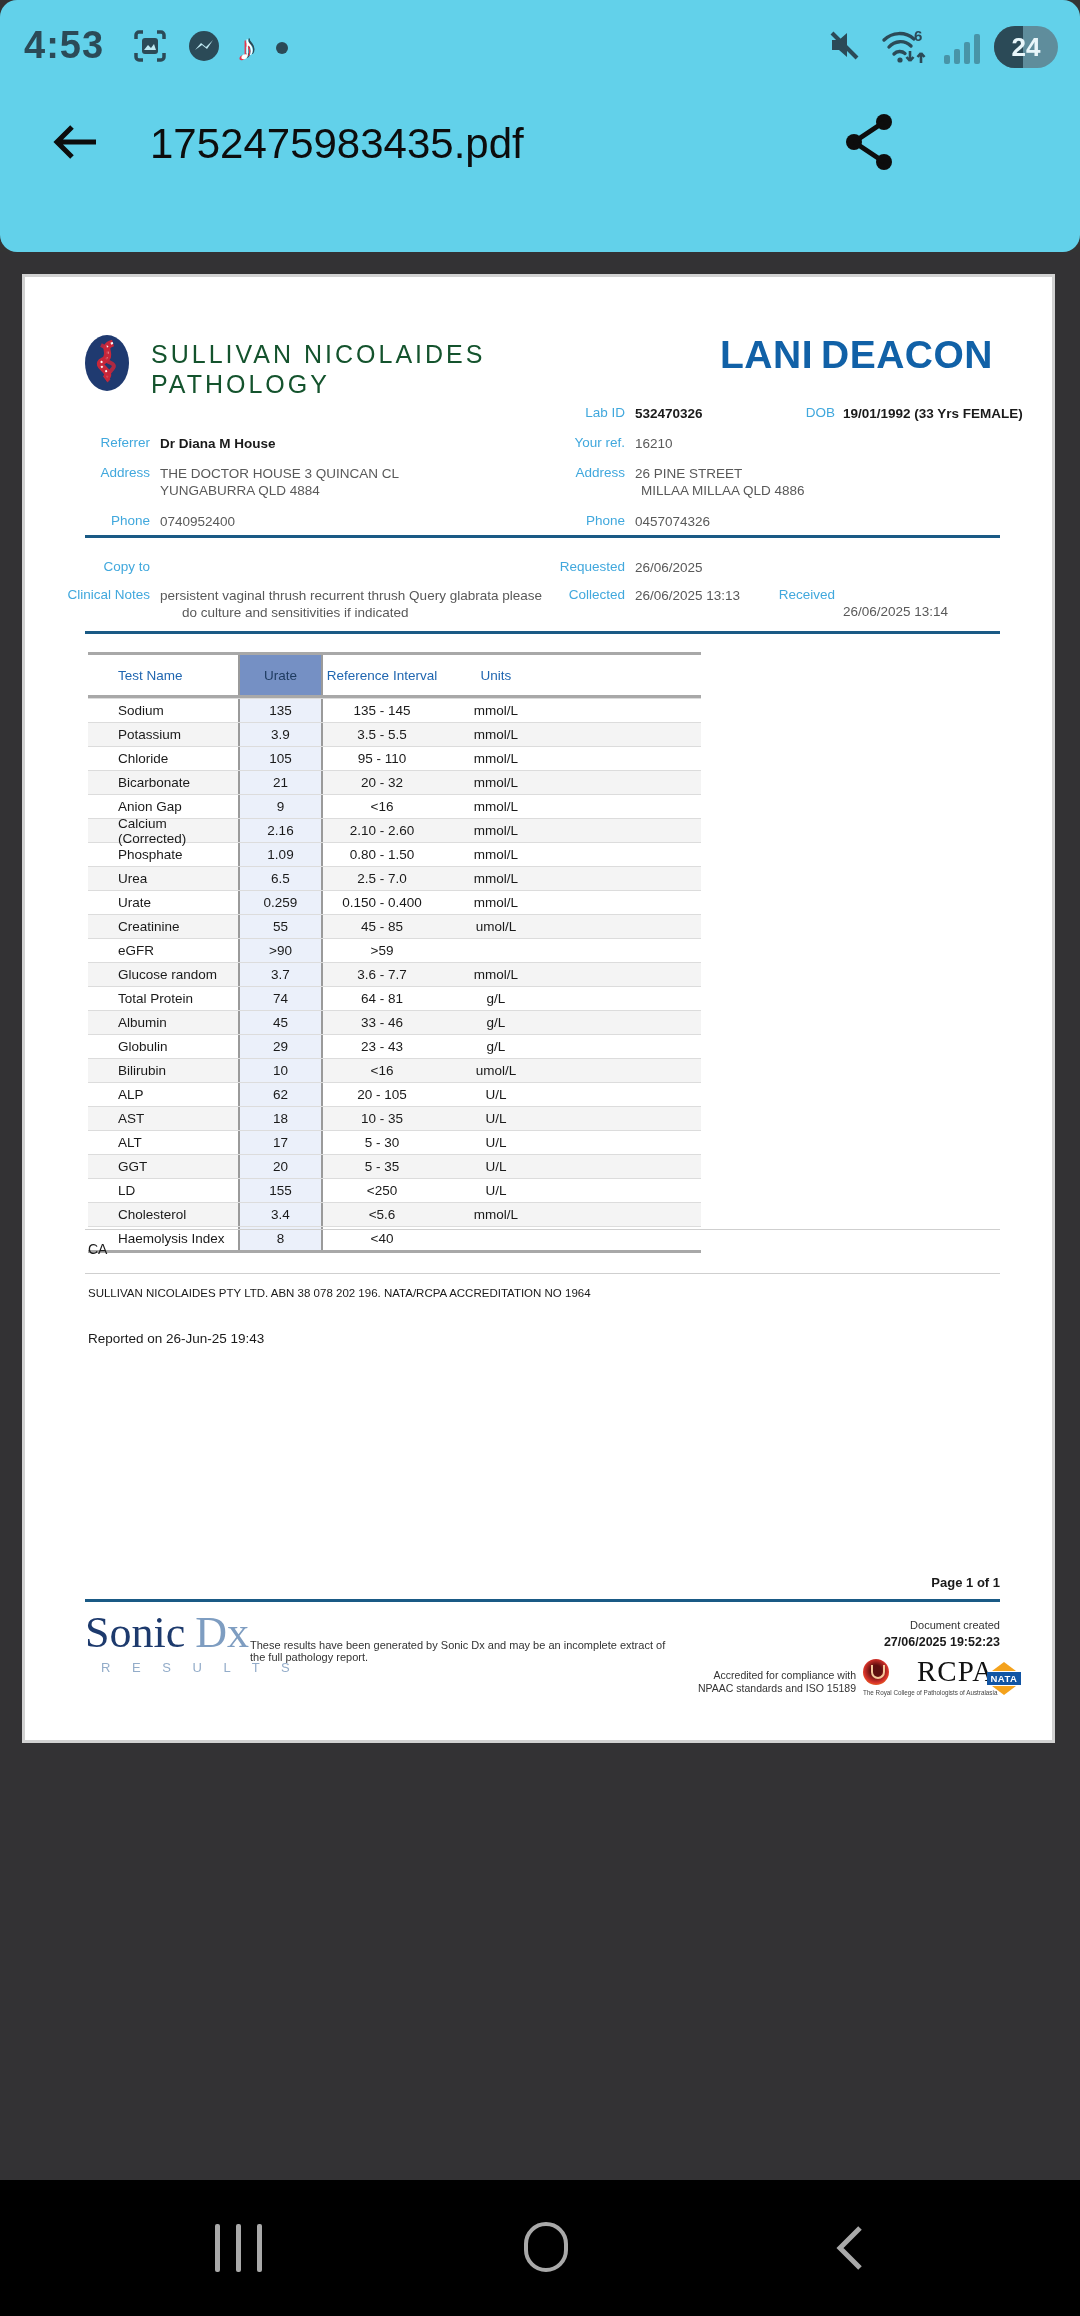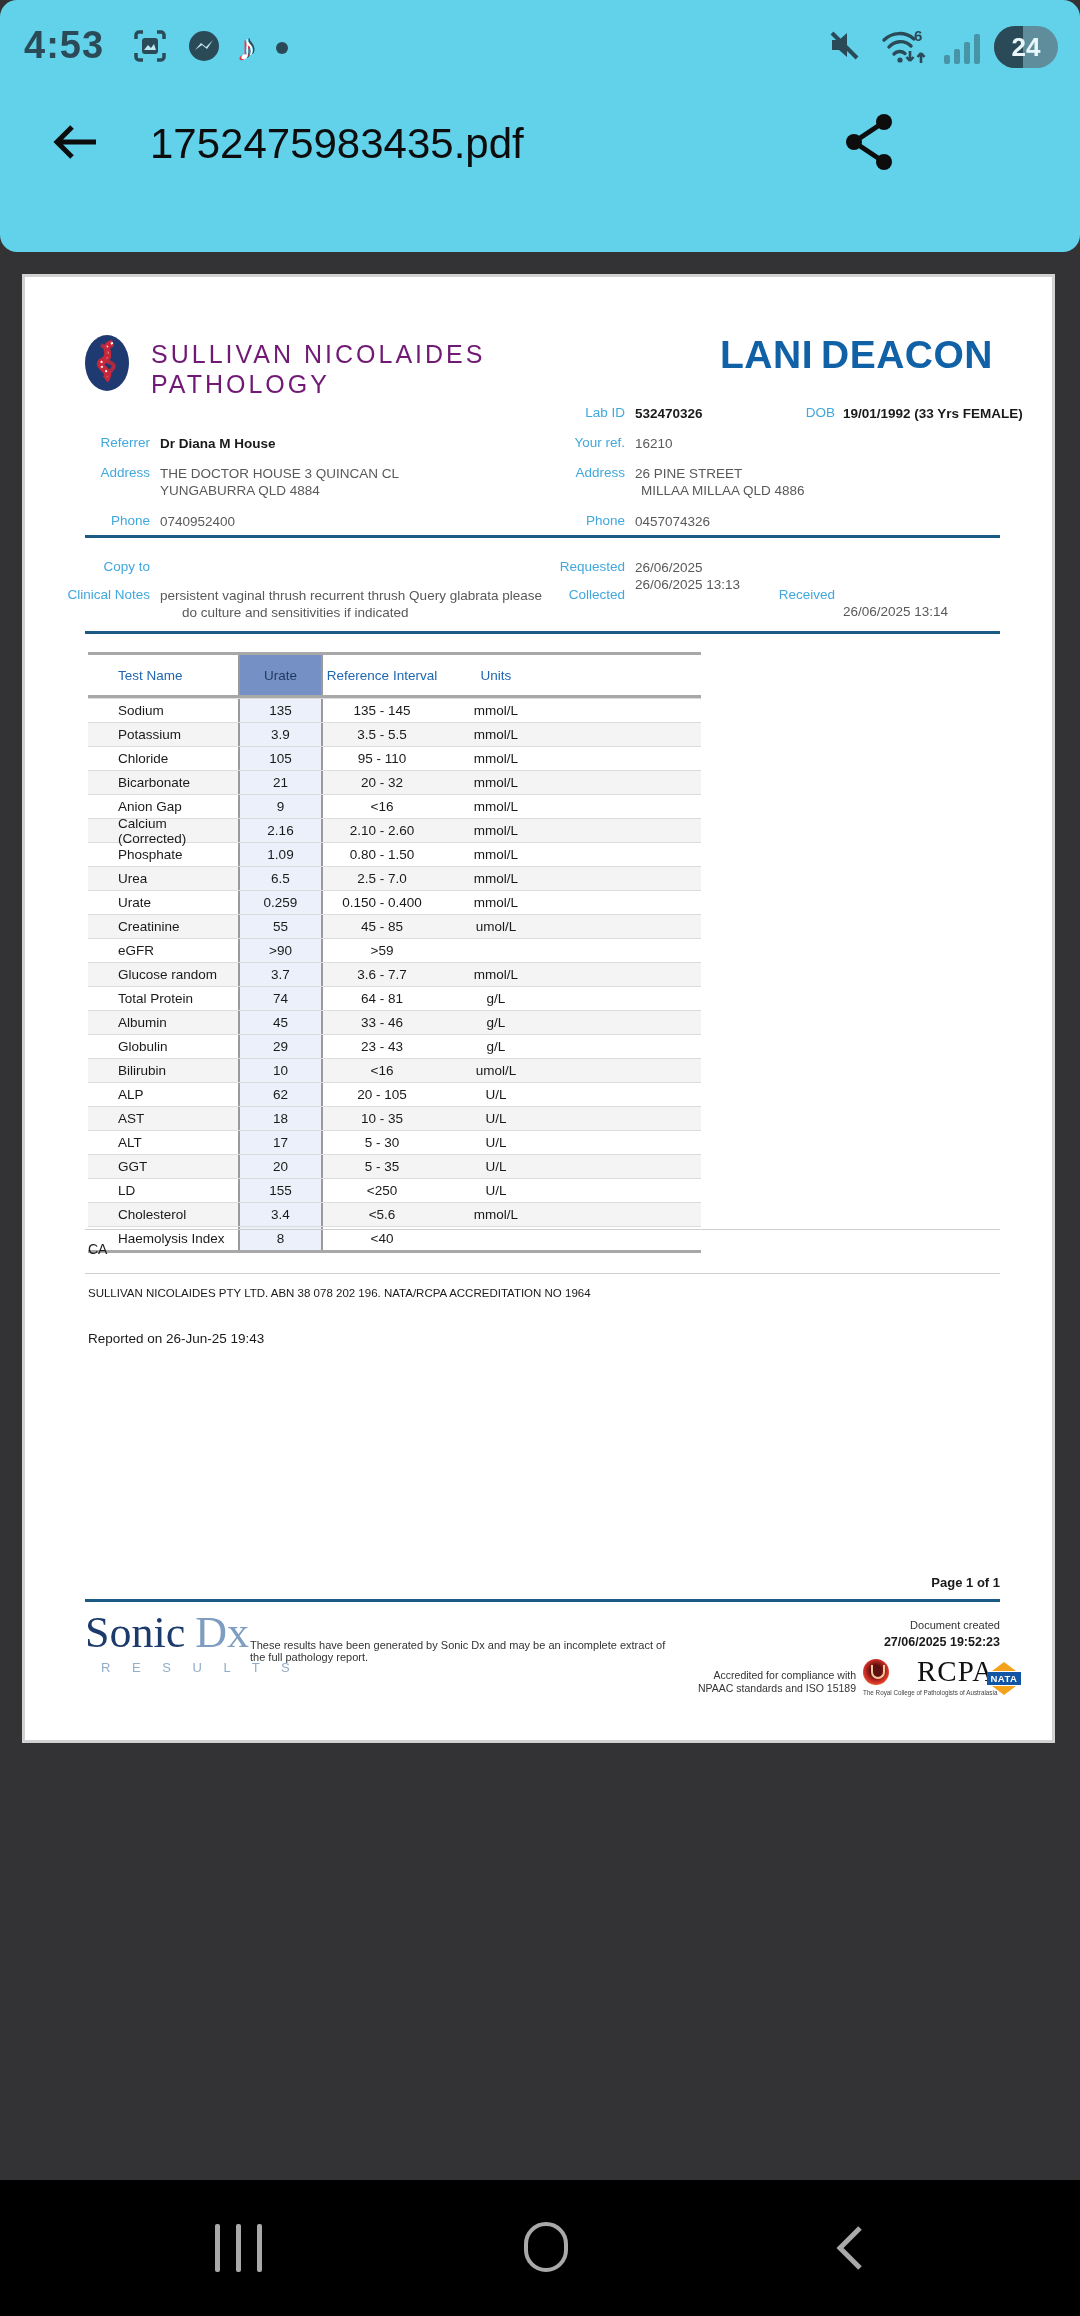--- a/index.html
+++ b/index.html
@@ -24,21 +24,21 @@
   .app-title{position:absolute;left:150px;top:28px;font-size:42px;color:#0d0d0d;}
   .share-btn{position:absolute;right:46px;top:20px;width:56px;height:60px;}
 
   
   .viewer{position:absolute;left:0;top:252px;width:1080px;height:1928px;background:#333234;}
   .page{position:absolute;left:25px;top:25px;width:1027px;height:1463px;background:#fff;box-shadow:0 0 0 3px #d2d2d2;}
 
   
   .snp-logo{position:absolute;left:60px;top:58px;display:flex;align-items:flex-start;}
   .snp-oval{width:44px;height:56px;border-radius:50%;background:#1f3a70;position:relative;overflow:hidden;flex:0 0 auto;}
-  .snp-text{margin-left:22px;color:#701a75;font-size:25px;letter-spacing:3px;line-height:30px;padding-top:4px;}
+  .snp-text{margin-left:22px;color:#14532d;font-size:25px;letter-spacing:3px;line-height:30px;padding-top:4px;}
   .patient-name{position:absolute;top:56px;right:59px;font-size:39px;color:#1161a7;letter-spacing:.5px;}
   .patient-name .fn{font-weight:600;}
   .patient-name .ln{font-weight:800;margin-left:8px;}
 
   
   .info{position:absolute;left:0;top:0;width:100%;font-size:13.5px;color:#1a1a1a;}
   .lbl{position:absolute;color:#41a8dd;text-align:right;}
   .val{position:absolute;color:#595959;line-height:17px;}
   .val.b{color:#1a1a1a;font-weight:bold;}
   .l1{left:40px;width:85px;}  .v1{left:135px;}
@@ -220,21 +220,21 @@
         <span class="lbl l1" style="top:282px">Copy to</span>
         <span class="lbl l2" style="top:282px">Requested</span>
         <span class="val v2" style="top:282px">26/06/2025</span>
 
         <span class="lbl l1" style="top:310px">Clinical Notes</span>
         <span class="val v1" style="top:310px">
           <span>persistent vaginal thrush recurrent thrush Query glabrata please</span><br>
           <span style="margin-left:22px">do culture and sensitivities if indicated</span>
         </span>
         <span class="lbl l2" style="top:310px">Collected</span>
-        <span class="val v2" style="top:299px">26/06/2025 13:13</span>
+        <span class="val v2" style="top:310px">26/06/2025 13:13</span>
         <span class="lbl l3" style="top:310px">Received</span>
         <span class="val v3" style="top:326px">26/06/2025 13:14</span>
 
         <span class="hline-blue" style="top:354px"></span>
       </div>
 
       <div class="rtable">
         <div class="thead">
           <div class="tcell c-name">Test Name</div>
           <div class="tcell c-result">Urate</div>

